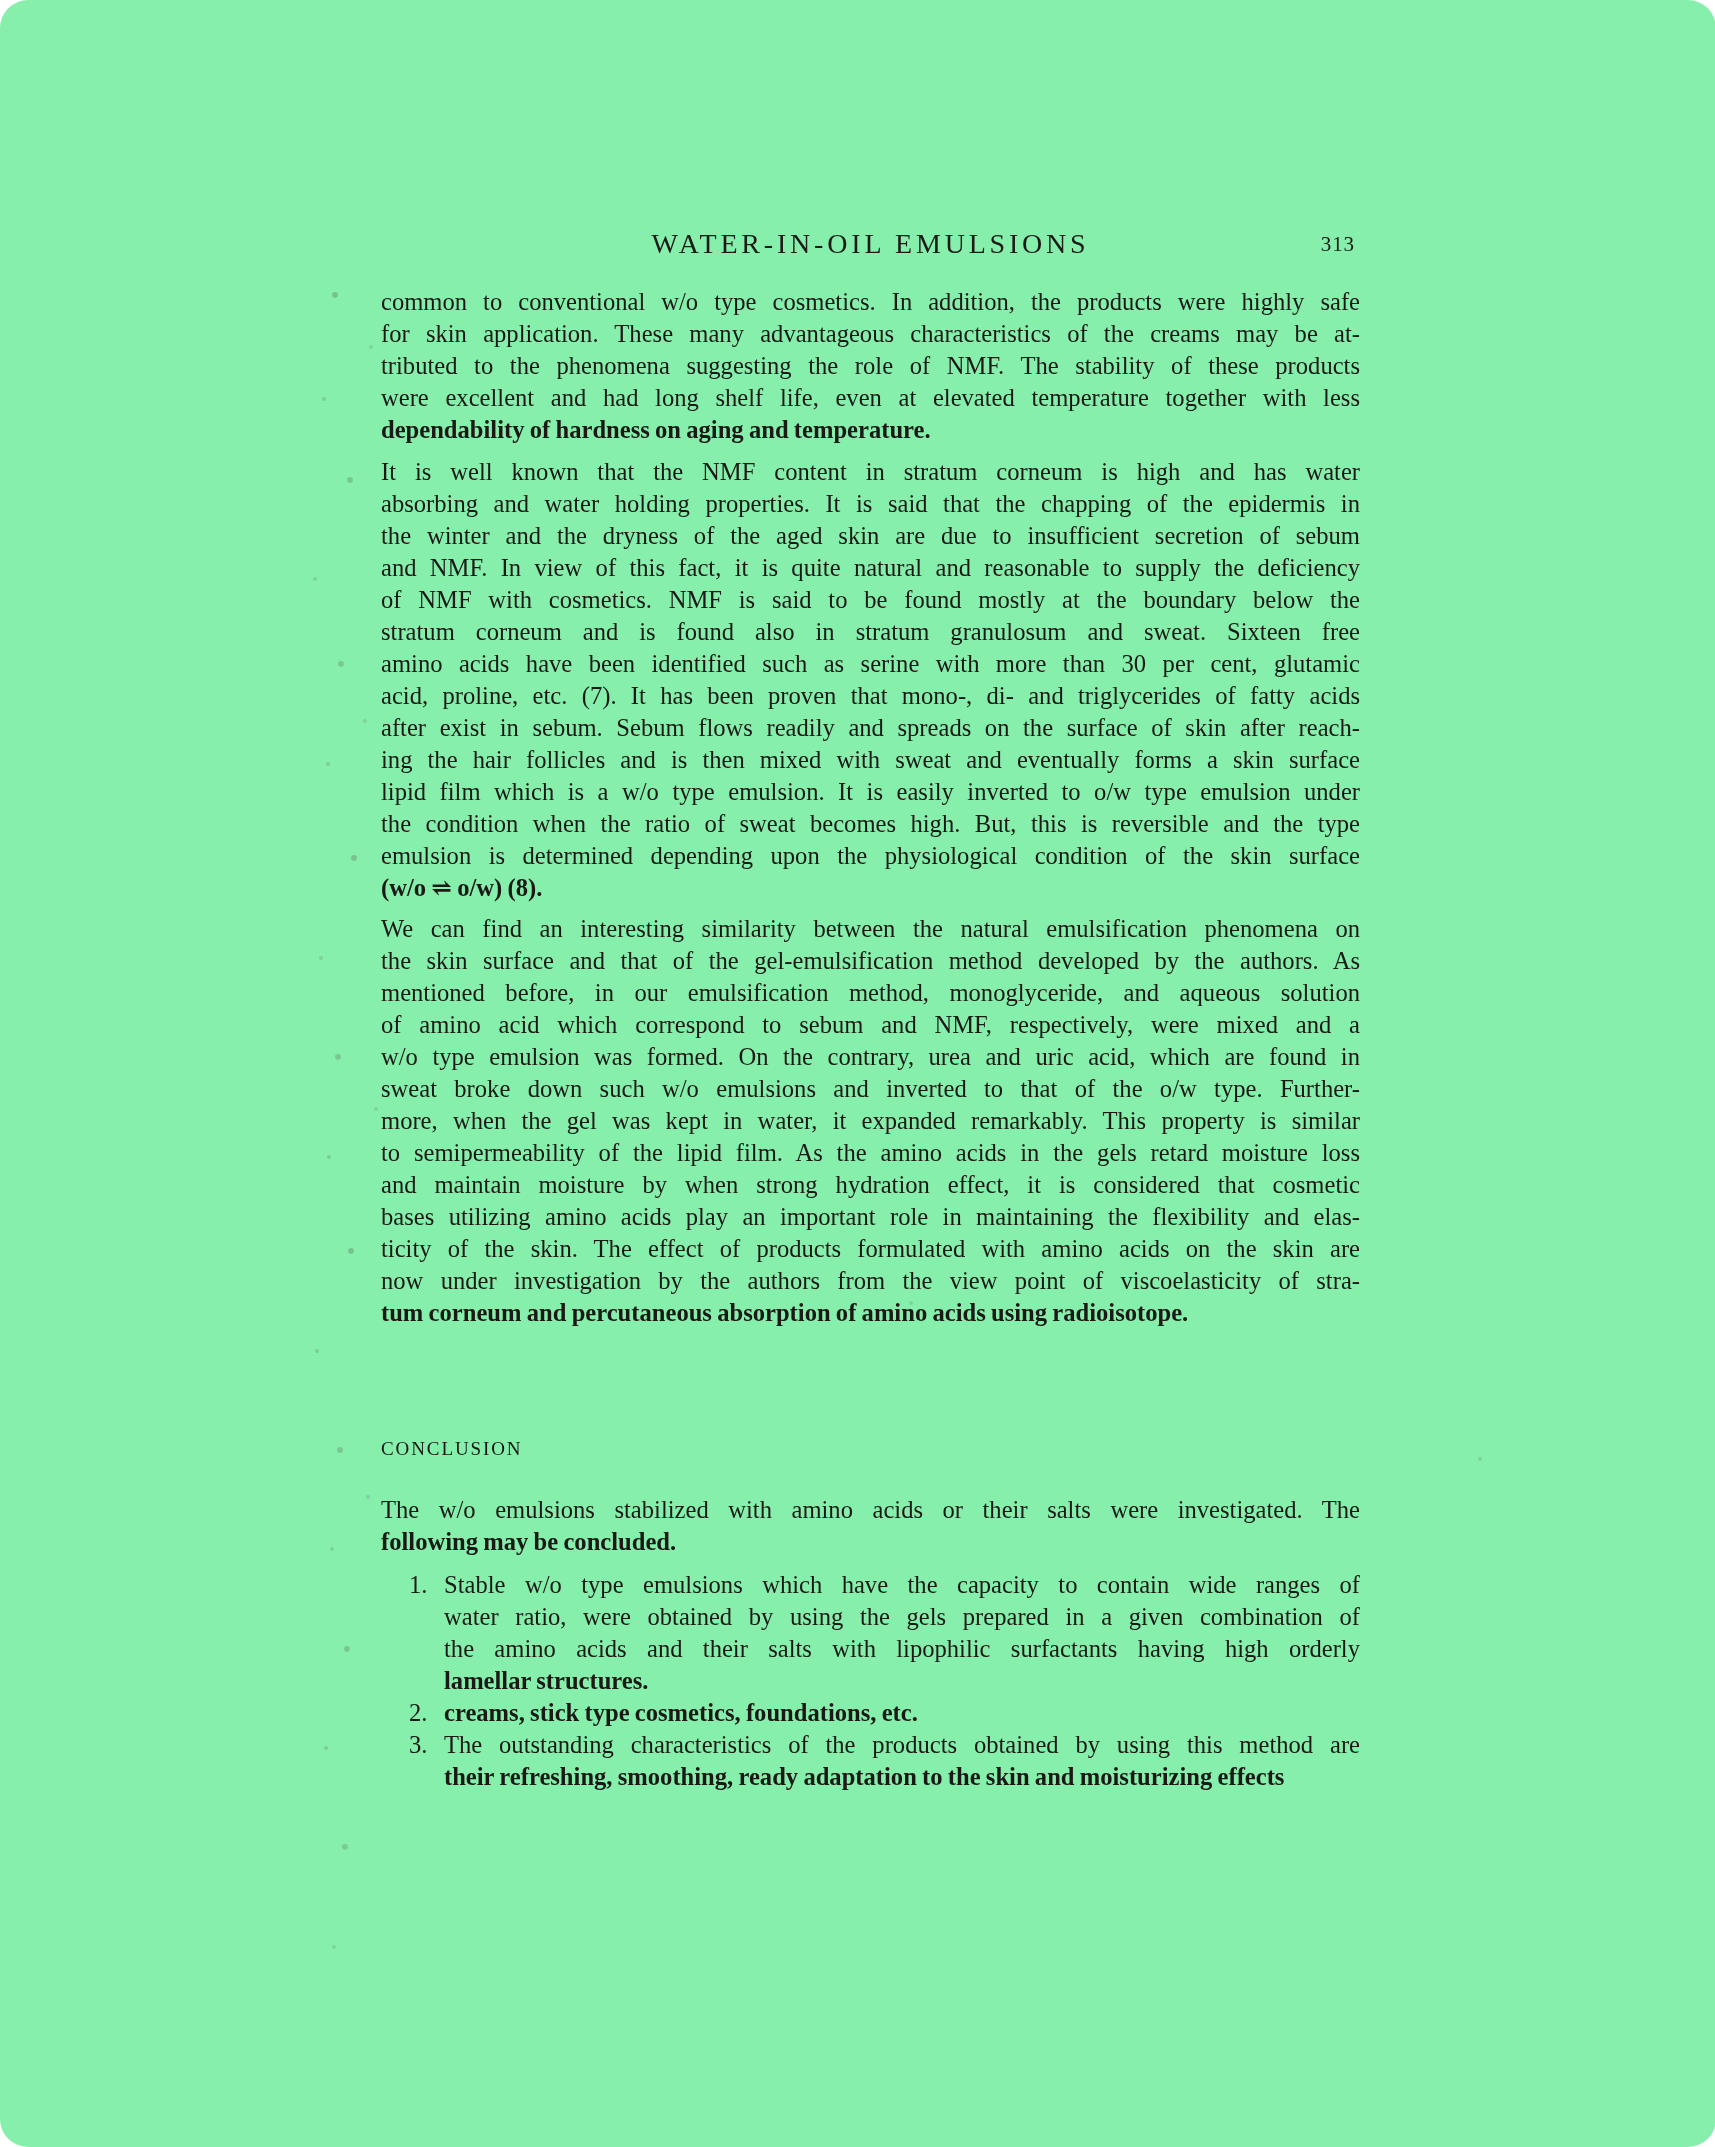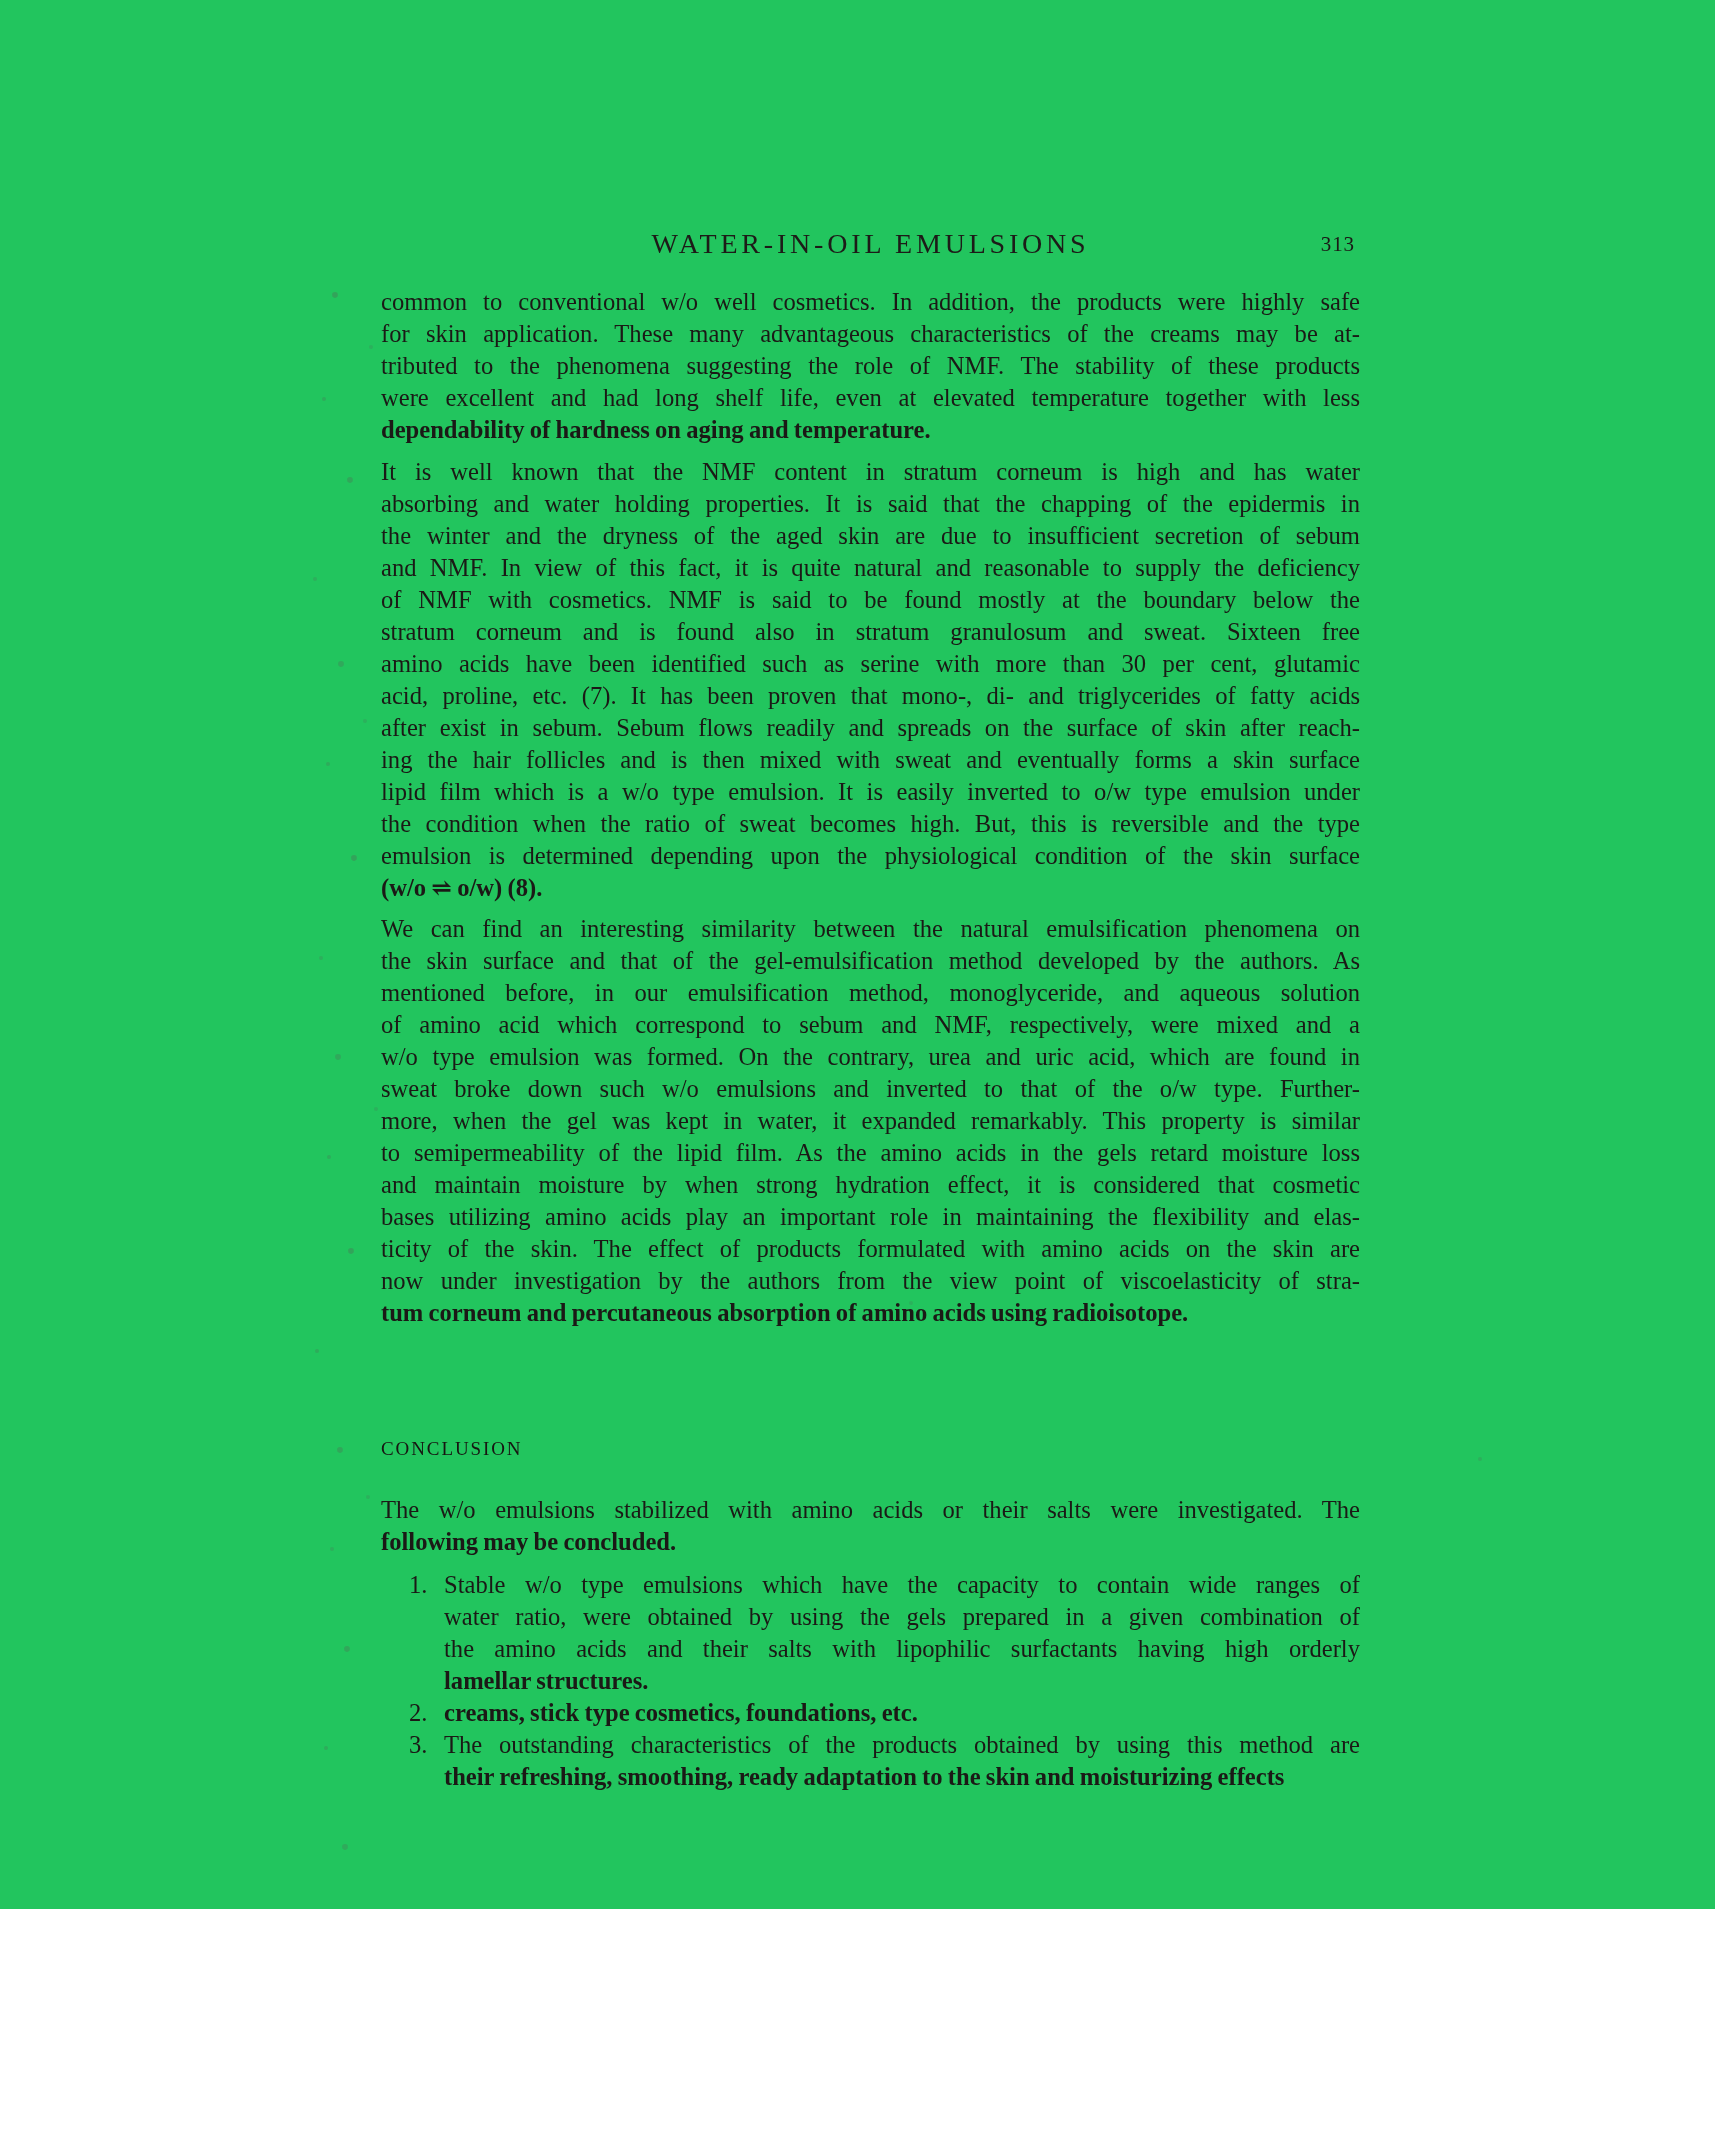--- a/index.html
+++ b/index.html
@@ -3,24 +3,25 @@
 <meta charset="utf-8">
 <style>
   html, body { margin: 0; padding: 0; }
   body {
     width: 1716px; height: 2147px;
     background: #ffffff;
     font-family: "Liberation Serif", "DejaVu Serif", serif;
   }
   .page {
     position: relative;
-    width: 1716px; height: 1909px;
-    background: #22c55e;
+    width: 1716px; height: 2147px;
+    background: #86efac;
     color: #1b1916;
     overflow: hidden;
+    border-radius: 28px;
   }
   
   .speckles {
     position: absolute; left: 0; top: 0; width: 3.8px; height: 3.8px;
     background: transparent; border-radius: 50%;
     box-shadow:
       333px 293px 0 0.9px rgba(90,88,84,.30), 322px 397px 0 0 rgba(90,88,84,.22),
       348px 478px 0 0.9px rgba(90,88,84,.28), 313px 577px 0 0 rgba(90,88,84,.20),
       339px 662px 0 0.9px rgba(90,88,84,.26), 326px 762px 0 0 rgba(90,88,84,.22),
       352px 856px 0 0.9px rgba(90,88,84,.30), 319px 956px 0 0 rgba(90,88,84,.20),
@@ -79,21 +80,21 @@
   <div class="speckles"></div>
 
   <div class="header">
     <div class="title">WATER-IN-OIL EMULSIONS</div>
     <div class="page-number">313</div>
   </div>
 
   <div class="content">
     <div id="paragraphs">
         <div class="paragraph">
-          <div class="line">common to conventional w/o well cosmetics. In addition, the products were highly safe</div>
+          <div class="line">common to conventional w/o type cosmetics. In addition, the products were highly safe</div>
           <div class="line">for skin application. These many advantageous characteristics of the creams may be at-</div>
           <div class="line">tributed to the phenomena suggesting the role of NMF. The stability of these products</div>
           <div class="line">were excellent and had long shelf life, even at elevated temperature together with less</div>
           <div class="line para-last">dependability of hardness on aging and temperature.</div>
         </div>
         <div class="paragraph">
           <div class="line">It is well known that the NMF content in stratum corneum is high and has water</div>
           <div class="line">absorbing and water holding properties. It is said that the chapping of the epidermis in</div>
           <div class="line">the winter and the dryness of the aged skin are due to insufficient secretion of sebum</div>
           <div class="line">and NMF. In view of this fact, it is quite natural and reasonable to supply the deficiency</div>

